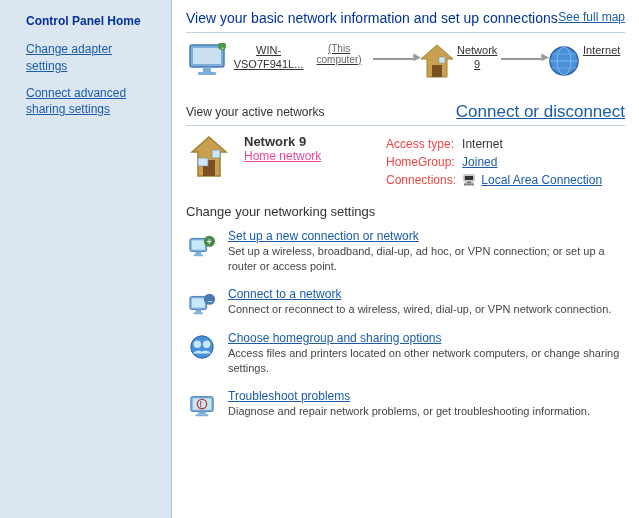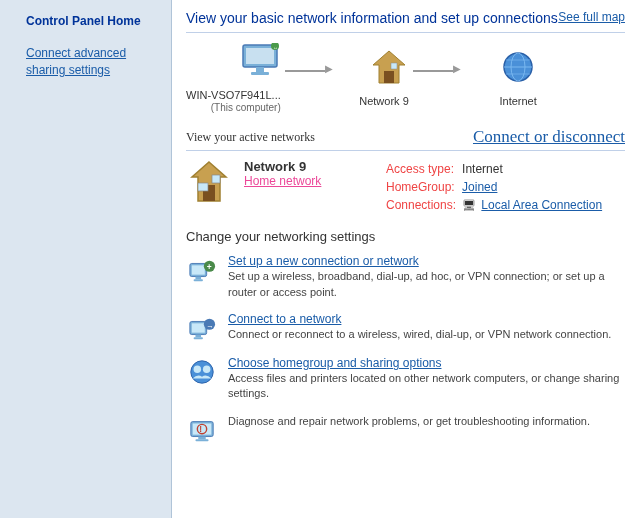--- a/index.html
+++ b/index.html
@@ -65,26 +65,27 @@
 
     
     .network-diagram {
       display: flex;
       align-items: center;
       margin: 8px 0 14px 0;
       gap: 0;
     }
     .net-item {
       display: flex;
-      flex-direction: column;
-      align-items: flex-end;
+      flex-direction: row;
+      align-items: flex-start;
       text-align: center;
       font-size: 11px;
       color: #333;
       min-width: 80px;
+      text-decoration: underline;
     }
     .net-item .computer-icon {
       font-size: 28px;
       margin-bottom: 2px;
       color: #4a7ab5;
     }
     .net-item .net-icon {
       font-size: 30px;
       margin-bottom: 2px;
     }
@@ -126,21 +127,20 @@
     
     .section-header {
       font-size: 12px;
       color: #333;
       border-bottom: 1px solid #c0d0e8;
       margin-bottom: 8px;
       padding-bottom: 3px;
       display: flex;
       justify-content: space-between;
       align-items: center;
-      font-family: Liberation Serif, serif;
     }
     .connect-disconnect {
       color: #1a5ca8;
       text-decoration: underline;
       cursor: pointer;
       font-size: 17px;
     }
 
     .active-network-row {
       display: flex;
@@ -229,20 +229,21 @@
       font-size: 11px;
       color: #444;
       line-height: 1.4;
     }
   </style>
 </head>
 <body>
 
 <div class="sidebar">
   <span class="sidebar-title">Control Panel Home</span>
+  <a class="sidebar-link">Change adapter settings</a>
   <a class="sidebar-link" style="margin-top:4px;">Connect advanced sharing settings</a>
 </div>
 
 <div class="main">
 
   <div class="page-title">
     <span class="see-full-map">See full map</span>
     <span>View your basic network information and set up connections</span>
   </div>
 
@@ -400,17 +401,18 @@
       <svg width="30" height="30" viewBox="0 0 30 30">
         <rect x="3" y="6" width="24" height="16" rx="2" fill="#7ab0d8" stroke="#4a7ab5" stroke-width="1"></rect>
         <rect x="5" y="8" width="20" height="12" fill="#c8e8f8"></rect>
         <rect x="11" y="22" width="8" height="3" fill="#7ab0d8"></rect>
         <rect x="8" y="25" width="14" height="2" rx="1" fill="#7ab0d8"></rect>
         <text x="12" y="17" font-size="9" fill="#c04030" font-weight="bold">!</text>
         <circle cx="15" cy="14" r="5" fill="none" stroke="#c04030" stroke-width="1.5"></circle>
       </svg>
     </div>
     <div class="setting-text">
+      <a class="setting-link">Troubleshoot problems</a>
       <span class="setting-desc">Diagnose and repair network problems, or get troubleshooting information.</span>
     </div>
   </div>
 
 </div>
 
 </body></html>

